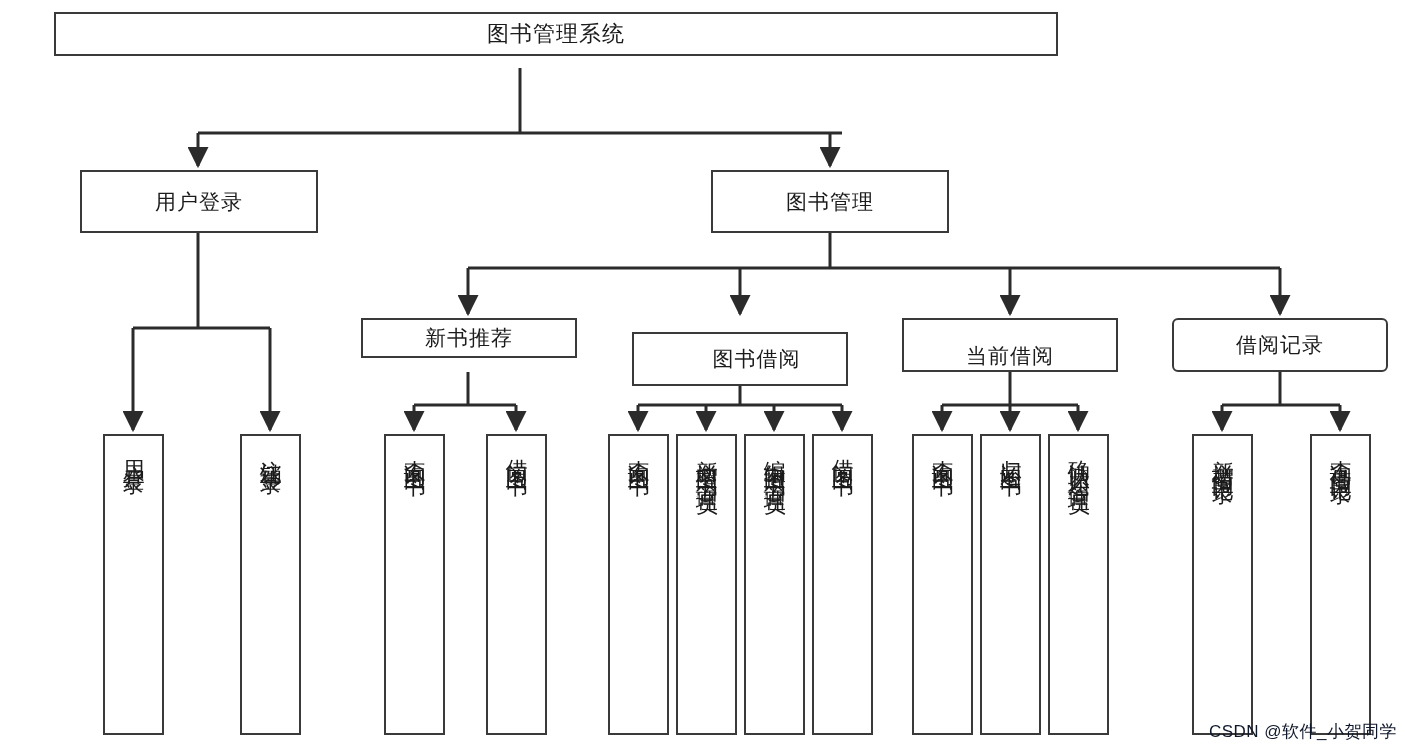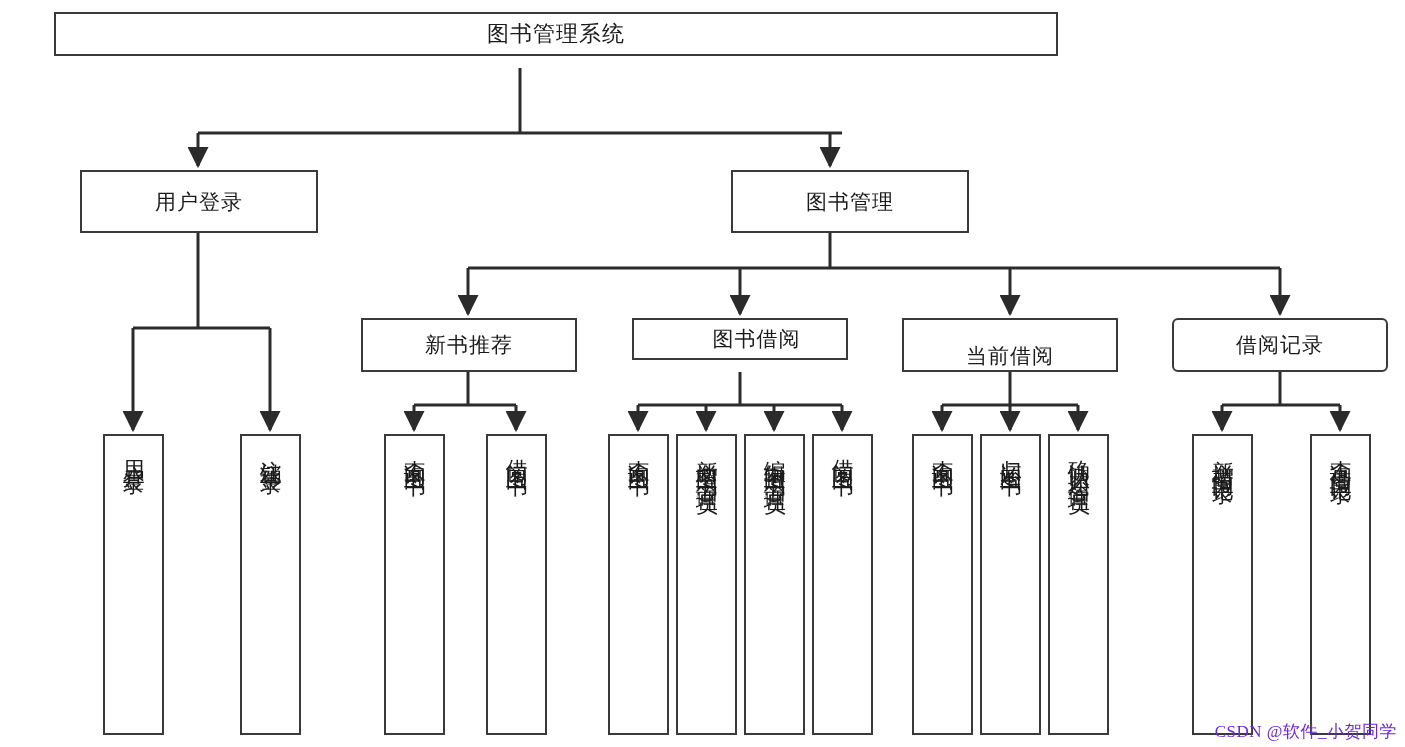--- a/index.html
+++ b/index.html
@@ -35,24 +35,23 @@
     letter-spacing:5px;
     white-space:nowrap;
     display:block;
     margin:0 auto;
   }
   .watermark{
     position:absolute;
     right:8px;
     bottom:4px;
     font-size:17px;
-    color:#6d28d9;
+    color:#0f172a;
     letter-spacing:0.5px;
     white-space:nowrap;
-    font-family:Liberation Serif, serif;
   }
 </style>
 </head>
 <body>
 
 <div id="diagram-root">
 
   <svg class="canvas" viewBox="0 0 1405 747">
     <defs>
       <marker id="arrow" viewBox="0 0 10 10" refX="9" refY="5" markerWidth="7" markerHeight="7" orient="auto-start-reverse">
@@ -114,28 +113,28 @@
     </g>
   </svg>
 
   <div class="node-box root" style="left:18px;top:12px;width:1004px;height:44px;margin-left:36px;">
     <span>图书管理系统</span>
   </div>
 
   <div class="node-box horizontal" style="left:80px;top:170px;width:238px;height:63px;">
     <span>用户登录</span>
   </div>
-  <div class="node-box horizontal" style="left:711px;top:170px;width:238px;height:63px;margin-left:20px;">
+  <div class="node-box horizontal" style="left:711px;top:170px;width:238px;height:63px;">
     <span>图书管理</span>
   </div>
 
-  <div class="node-box horizontal" style="left:361px;top:318px;width:216px;height:54px;align-items:center;">
+  <div class="node-box horizontal" style="left:361px;top:318px;width:216px;height:40px;align-items:center;">
     <span>新书推荐</span>
   </div>
-  <div class="node-box horizontal" style="left:632px;top:318px;width:216px;height:42px;padding-left:33px;">
+  <div class="node-box horizontal" style="left:632px;top:332px;width:216px;height:54px;padding-left:33px;">
     <span>图书借阅</span>
   </div>
   <div class="node-box horizontal" style="left:902px;top:318px;width:216px;height:54px;align-items:flex-end;">
     <span>当前借阅</span>
   </div>
   <div class="node-box horizontal" style="left:1172px;top:318px;width:216px;height:54px;border-radius:6px;">
     <span>借阅记录</span>
   </div>
 
   <div class="node-box vertical" style="left:103px;top:434px;width:61px;height:301px;">

